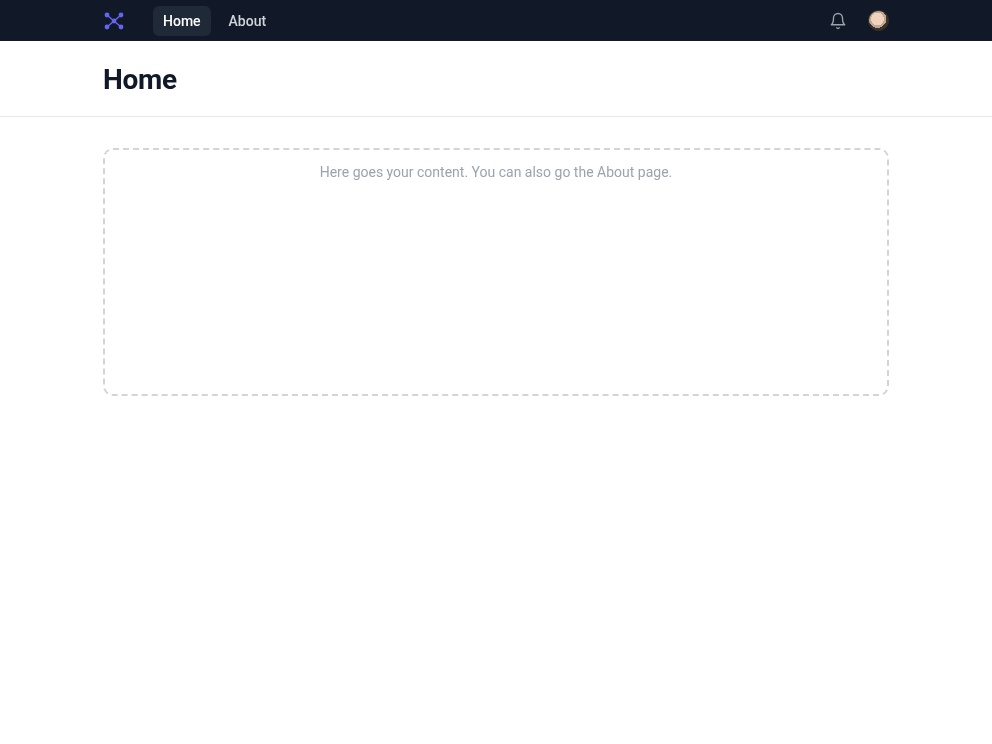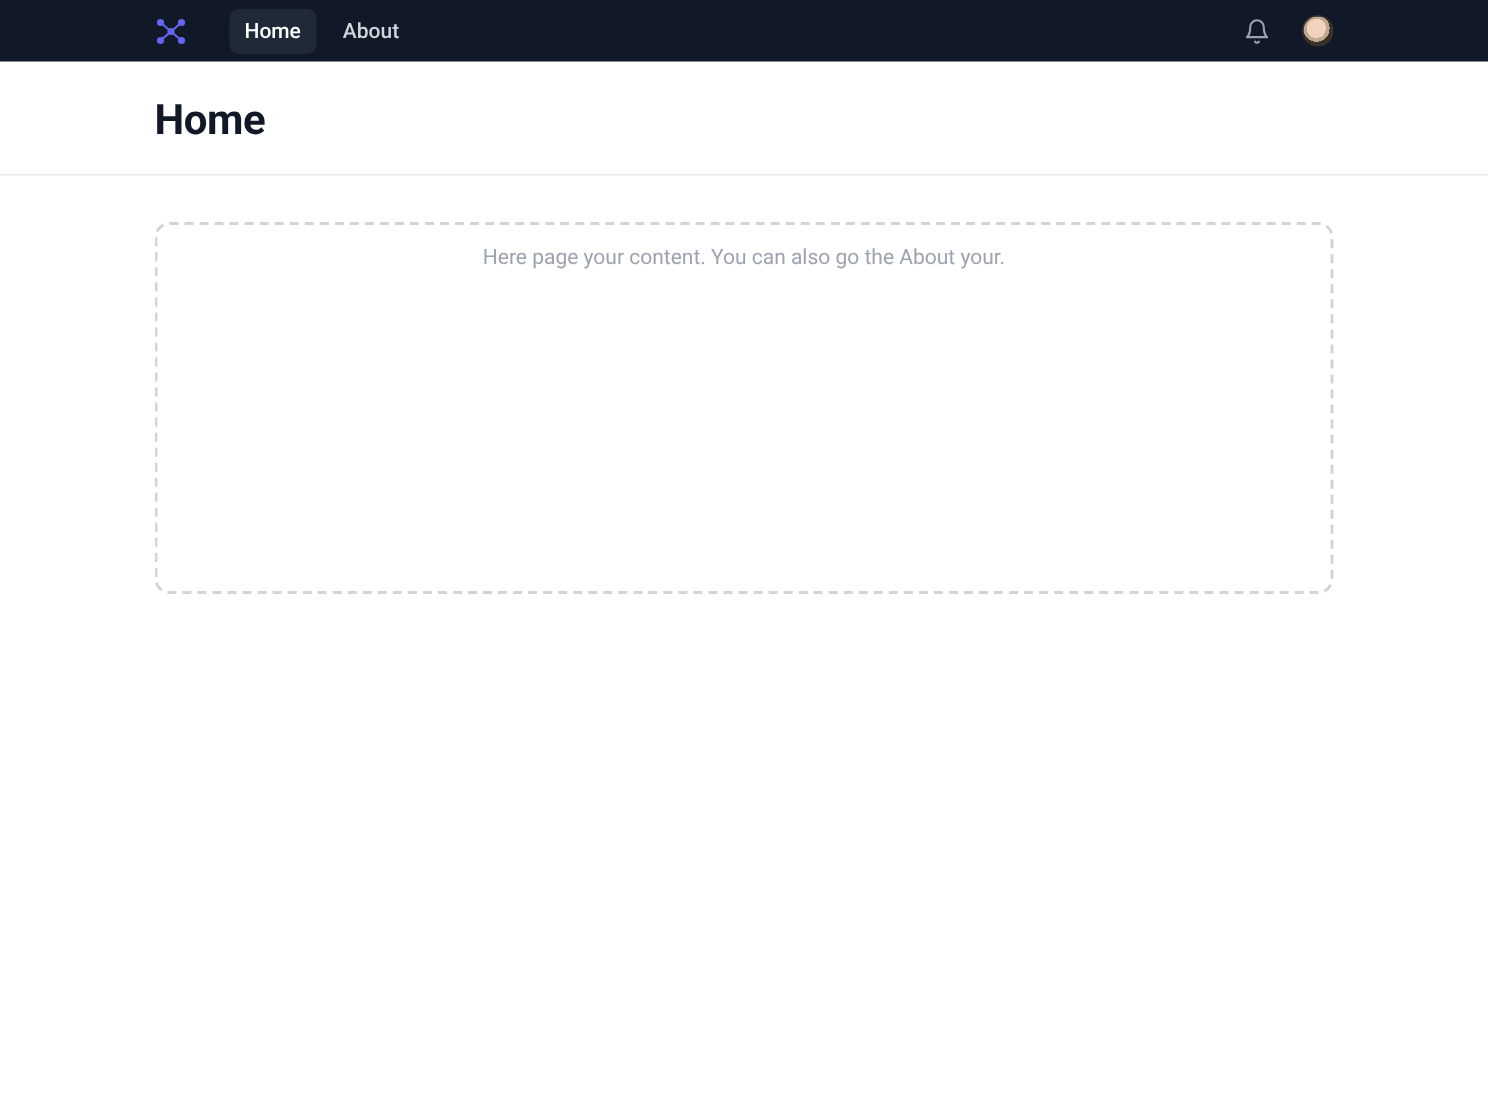--- a/index.html
+++ b/index.html
@@ -132,16 +132,16 @@
   </div>
 </div>
 
 <div class="header">
   <h1>Home</h1>
 </div>
 
 <div class="content-wrap">
   <div class="placeholder">
     <p class="placeholder-text">
-      <span>Here page your content. You can also go the </span><a href="#">About</a><span> your.</span>
+      <span>Here goes your content. You can also go the </span><a href="#">About</a><span> page.</span>
     </p>
   </div>
 </div>
 
 </body></html>

